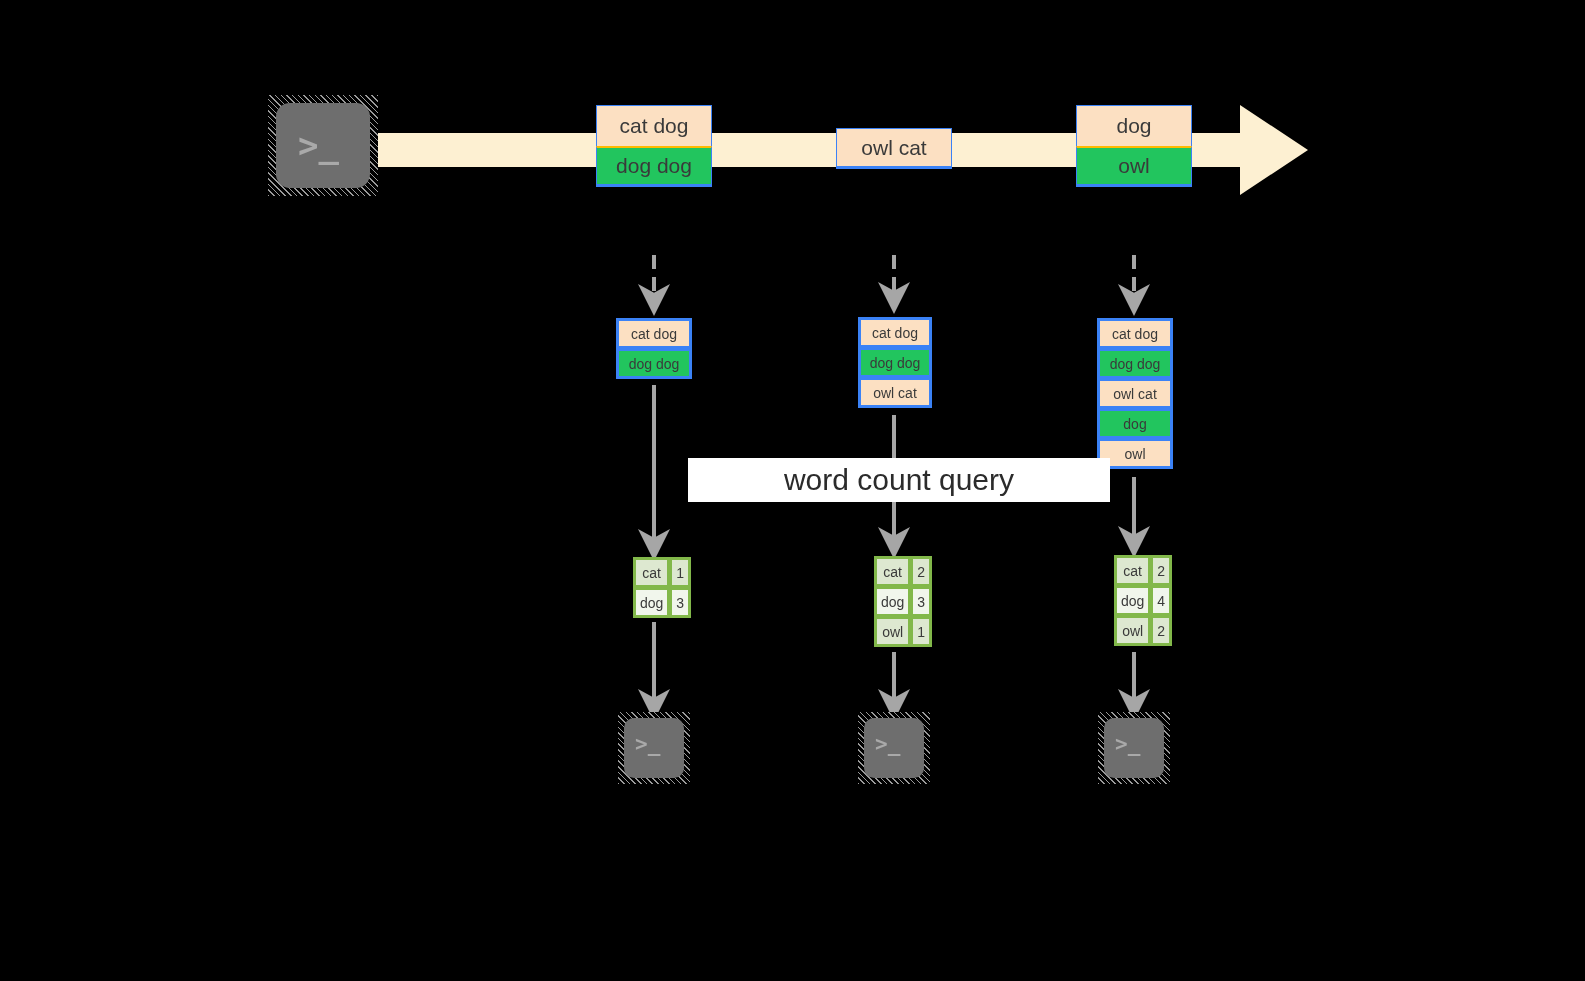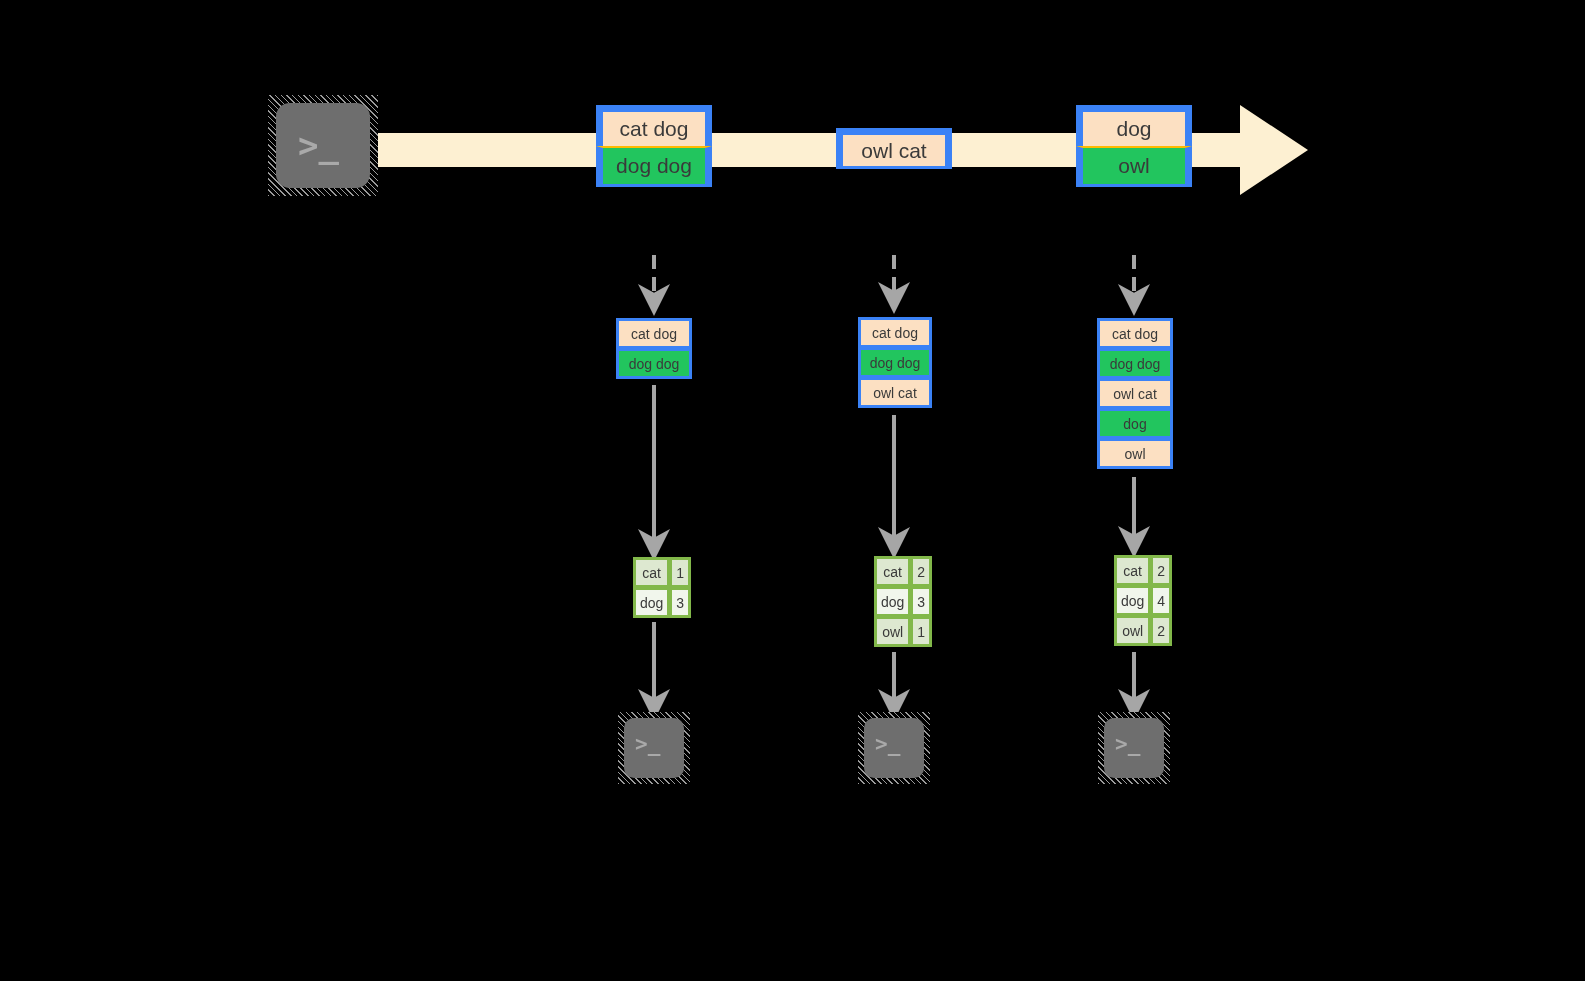--- a/index.html
+++ b/index.html
@@ -53,21 +53,21 @@
     position: absolute;
   }
 
   
   .record-box {
     position: absolute;
     box-sizing: border-box;
   }
   .record-cell {
     box-sizing: border-box;
-    border: 7px solid #3b82f6;
+    border: 1px solid #3b82f6;
     color: #3a3a3a;
     display: flex;
     align-items: center;
     justify-content: center;
     white-space: nowrap;
     background: #fdf3e7;
   }
   .record-cell.shade-a { background: #fce0c2; }
   .record-cell.shade-b { background: #22c55e; }
 
@@ -183,20 +183,23 @@
   </div>
 
   <div class="record-box stacked" style="left:1097px; top:318px; width:76px; height:158px;">
     <div class="record-cell shade-a" style="height:31px; font-size:14px;">cat dog</div>
     <div class="record-cell shade-b" style="height:31px; font-size:14px;">dog dog</div>
     <div class="record-cell shade-a" style="height:31px; font-size:14px;">owl cat</div>
     <div class="record-cell shade-b" style="height:31px; font-size:14px;">dog</div>
     <div class="record-cell shade-a" style="height:31px; font-size:14px;">owl</div>
   </div>
 
+  <div class="banner" style="left:688px; top:458px; width:422px; height:44px;">
+    <span style="font-size:30px;">word count query</span>
+  </div>
 
   <div class="count-table" style="left:617px; top:557px; width:74px;">
     <div class="count-row">
       <div class="count-cell shade-a" style="width:48px; height:31px; font-size:14px;">cat</div>
       <div class="count-cell shade-a" style="width:27px; height:31px; font-size:14px;">1</div>
     </div>
     <div class="count-row">
       <div class="count-cell shade-b" style="width:48px; height:31px; font-size:14px;">dog</div>
       <div class="count-cell shade-b" style="width:27px; height:31px; font-size:14px;">3</div>
     </div>

